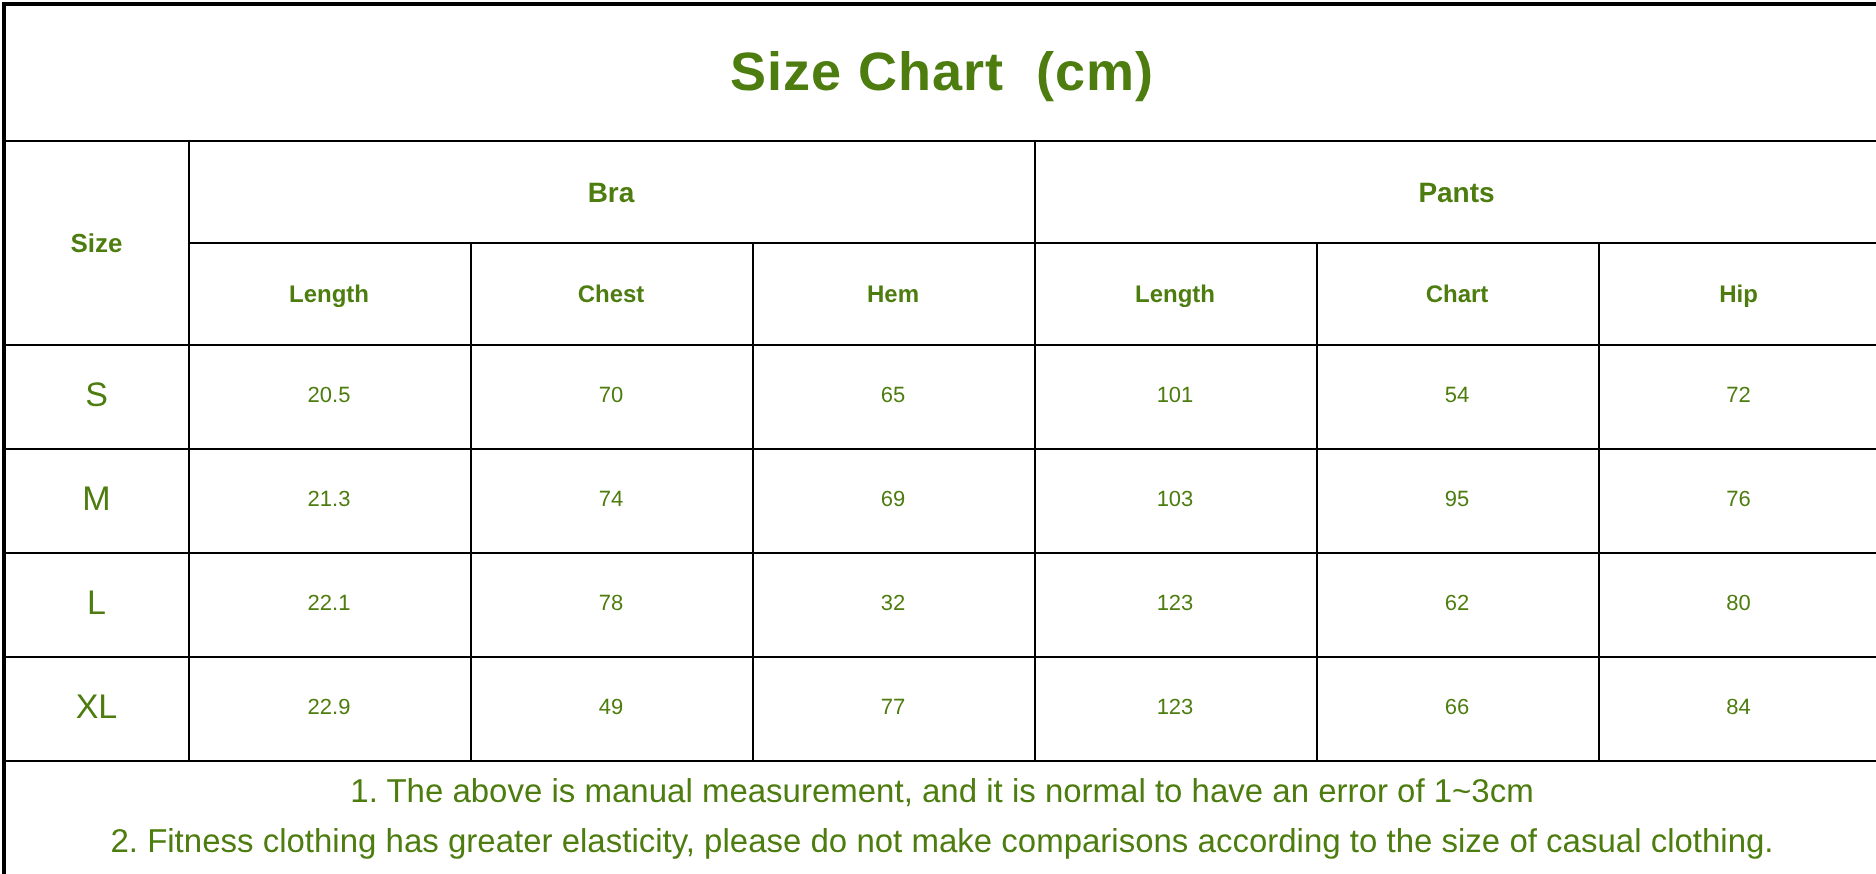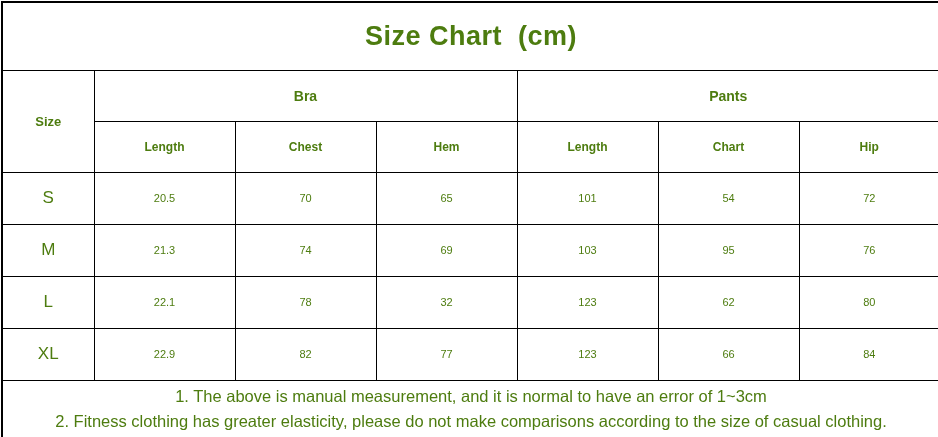--- a/index.html
+++ b/index.html
@@ -104,21 +104,21 @@
         <td class="value-cell">22.1</td>
         <td class="value-cell">78</td>
         <td class="value-cell">32</td>
         <td class="value-cell">123</td>
         <td class="value-cell">62</td>
         <td class="value-cell">80</td>
       </tr>
       <tr class="data-row">
         <td class="size-label">XL</td>
         <td class="value-cell">22.9</td>
-        <td class="value-cell">82</td>
+        <td class="value-cell">49</td>
         <td class="value-cell">77</td>
         <td class="value-cell">123</td>
         <td class="value-cell">66</td>
         <td class="value-cell">84</td>
       </tr>
 
       <tr class="notes-row">
         <td colspan="7" class="notes-cell">
           <div class="note-line">1. The above is manual measurement, and it is normal to have an error of 1~3cm</div>
           <div class="note-line">2. Fitness clothing has greater elasticity, please do not make comparisons according to the size of casual clothing.</div>

